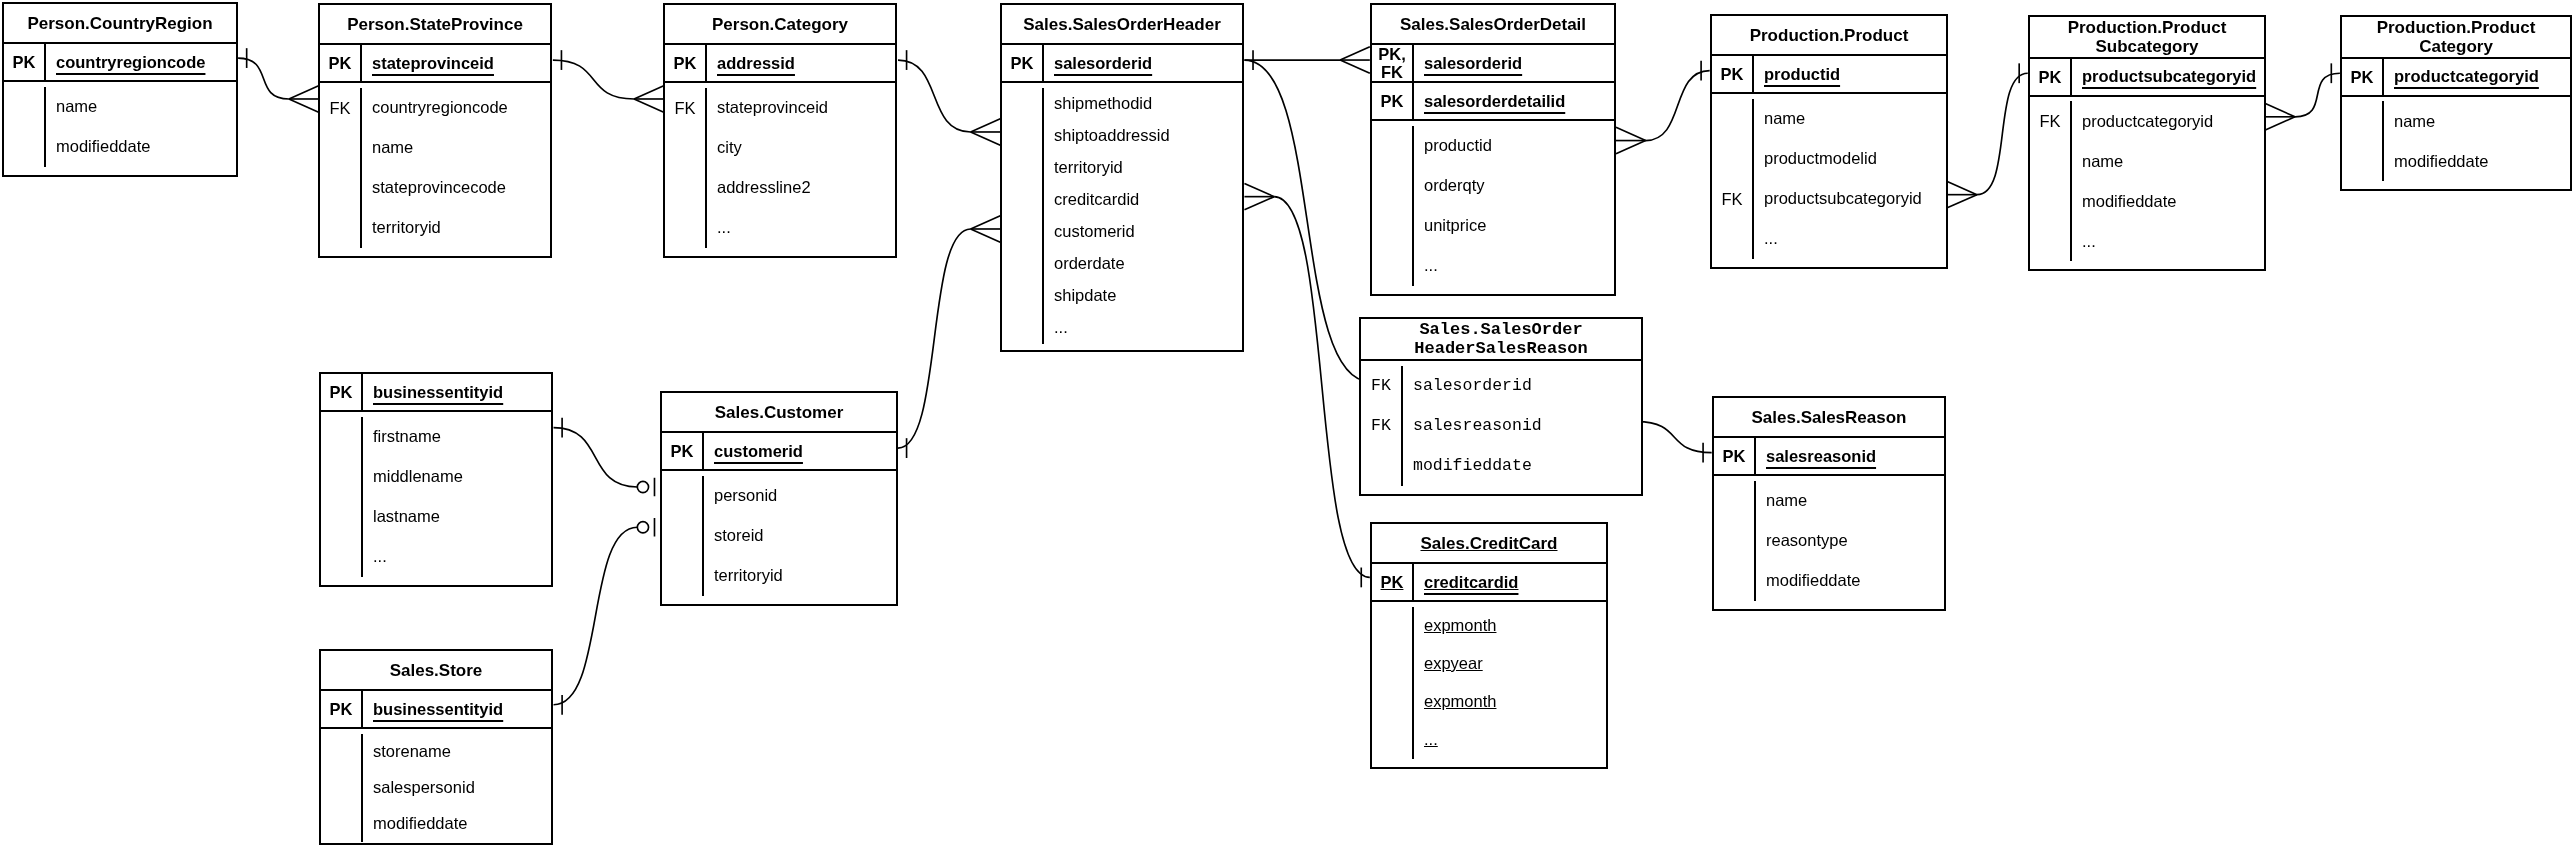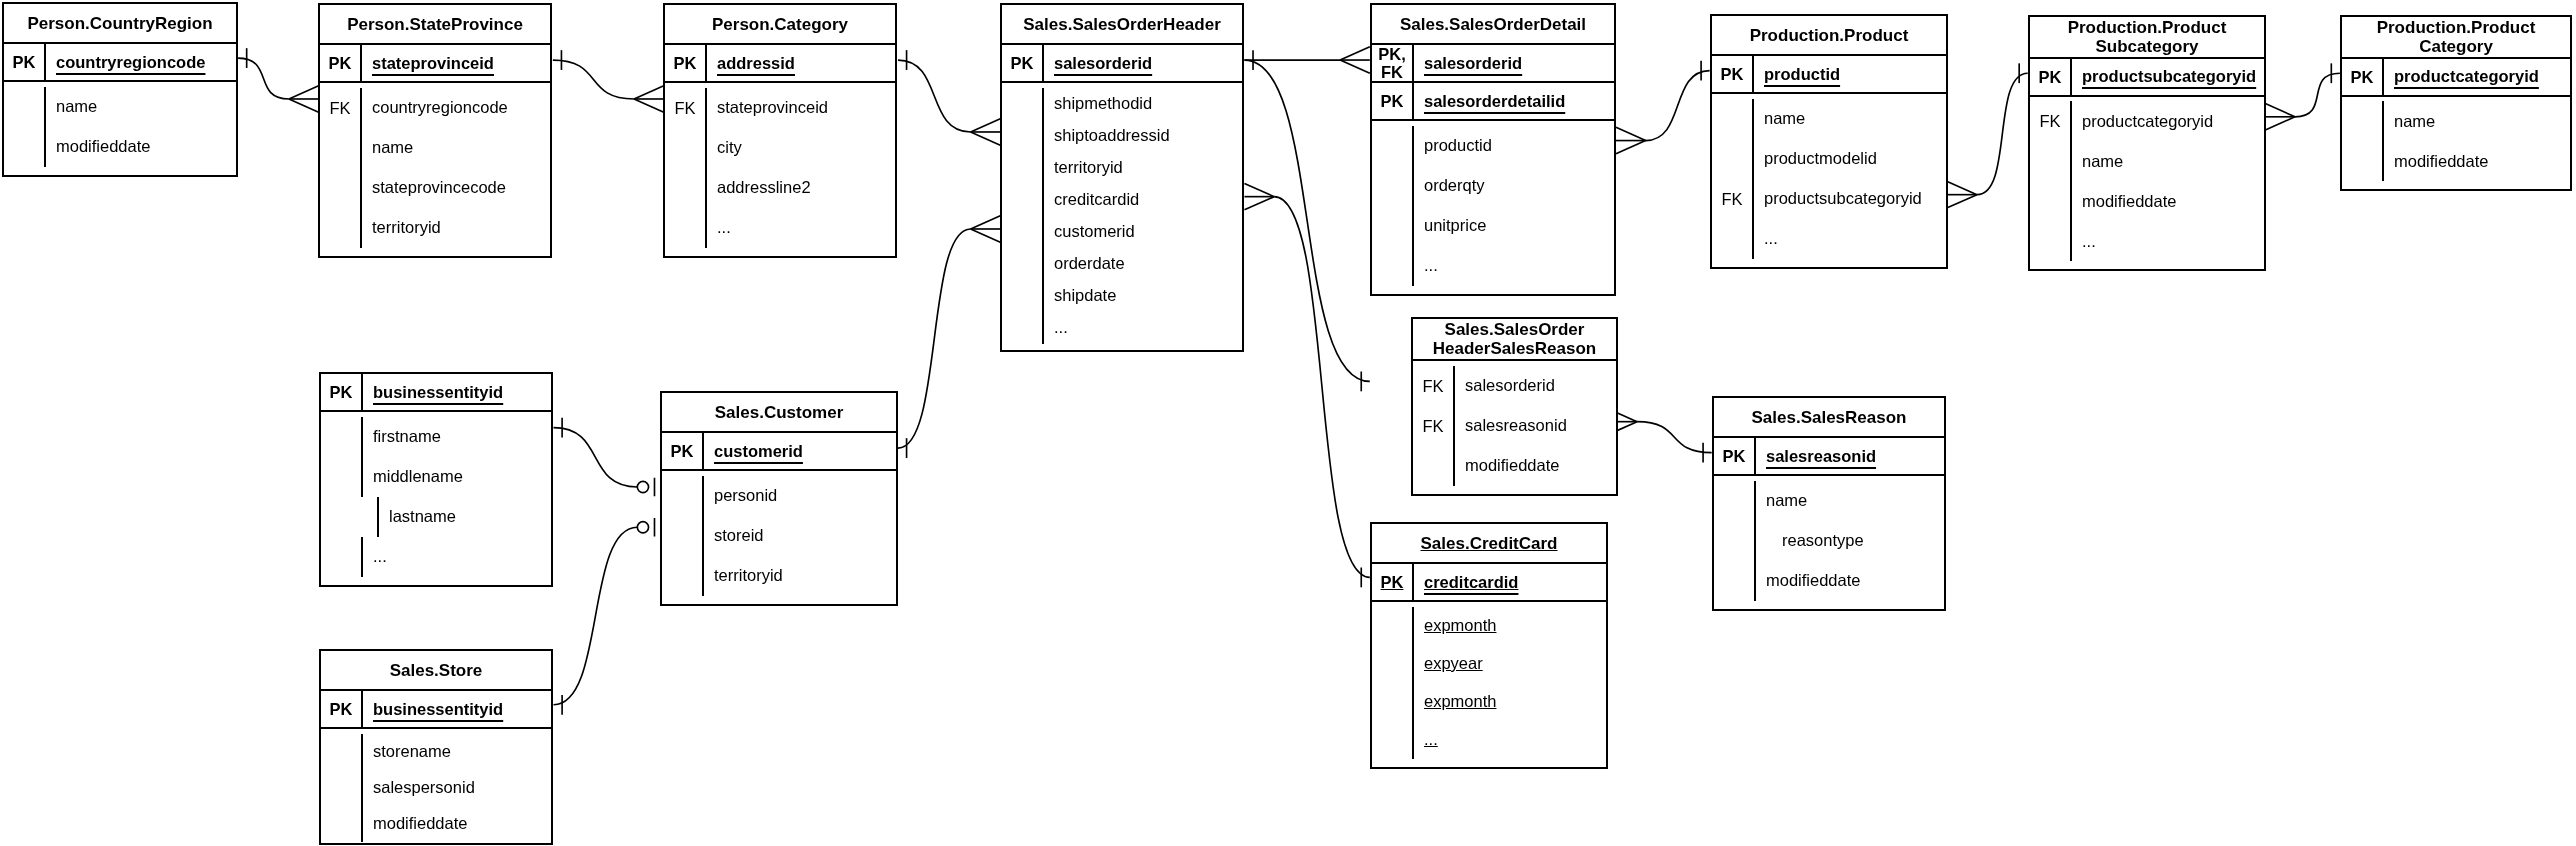--- a/index.html
+++ b/index.html
@@ -386,21 +386,21 @@
       </div>
       <div class="erd-body" style="padding-bottom: 8px;">
         <div class="erd-row" style="height: 40px;">
           <div class="erd-keycell"></div>
           <div class="erd-namecell">firstname</div>
         </div>
         <div class="erd-row" style="height: 40px;">
           <div class="erd-keycell"></div>
           <div class="erd-namecell">middlename</div>
         </div>
-        <div class="erd-row" style="height: 40px; padding-left: 16px;">
+        <div class="erd-row" style="height: 40px;">
           <div class="erd-keycell"></div>
           <div class="erd-namecell">lastname</div>
         </div>
         <div class="erd-row" style="height: 40px;">
           <div class="erd-keycell"></div>
           <div class="erd-namecell">...</div>
         </div>
       </div>
     </div>
     <div class="erd-table" style="left: 660px; top: 391px; width: 238px;">
@@ -419,21 +419,21 @@
         <div class="erd-row" style="height: 40px;">
           <div class="erd-keycell"></div>
           <div class="erd-namecell">storeid</div>
         </div>
         <div class="erd-row" style="height: 40px;">
           <div class="erd-keycell"></div>
           <div class="erd-namecell">territoryid</div>
         </div>
       </div>
     </div>
-    <div class="erd-table" style="left: 1411px; top: 317px; width: 207px;">
+    <div class="erd-table" style="left: 1359px; top: 317px; width: 284px; font-family: Liberation Mono, monospace;">
       <div class="erd-title" style="height: 40px;">
         <div>Sales.SalesOrder</div>
         <div>HeaderSalesReason</div>
       </div>
       <div class="erd-body" style="padding-bottom: 8px;">
         <div class="erd-row" style="height: 40px;">
           <div class="erd-keycell">FK</div>
           <div class="erd-namecell">salesorderid</div>
         </div>
         <div class="erd-row" style="height: 40px;">
@@ -479,21 +479,21 @@
       </div>
       <div class="erd-keyrow" style="height: 38px;">
         <div class="erd-keycell pk">PK</div>
         <div class="erd-namecell keyname">salesreasonid</div>
       </div>
       <div class="erd-body" style="padding-bottom: 8px;">
         <div class="erd-row" style="height: 40px;">
           <div class="erd-keycell"></div>
           <div class="erd-namecell">name</div>
         </div>
-        <div class="erd-row" style="height: 40px; gap: 16px;">
+        <div class="erd-row" style="height: 40px;">
           <div class="erd-keycell"></div>
           <div class="erd-namecell">reasontype</div>
         </div>
         <div class="erd-row" style="height: 40px;">
           <div class="erd-keycell"></div>
           <div class="erd-namecell">modifieddate</div>
         </div>
       </div>
     </div>
     <div class="erd-table" style="left: 319px; top: 649px; width: 234px;">

